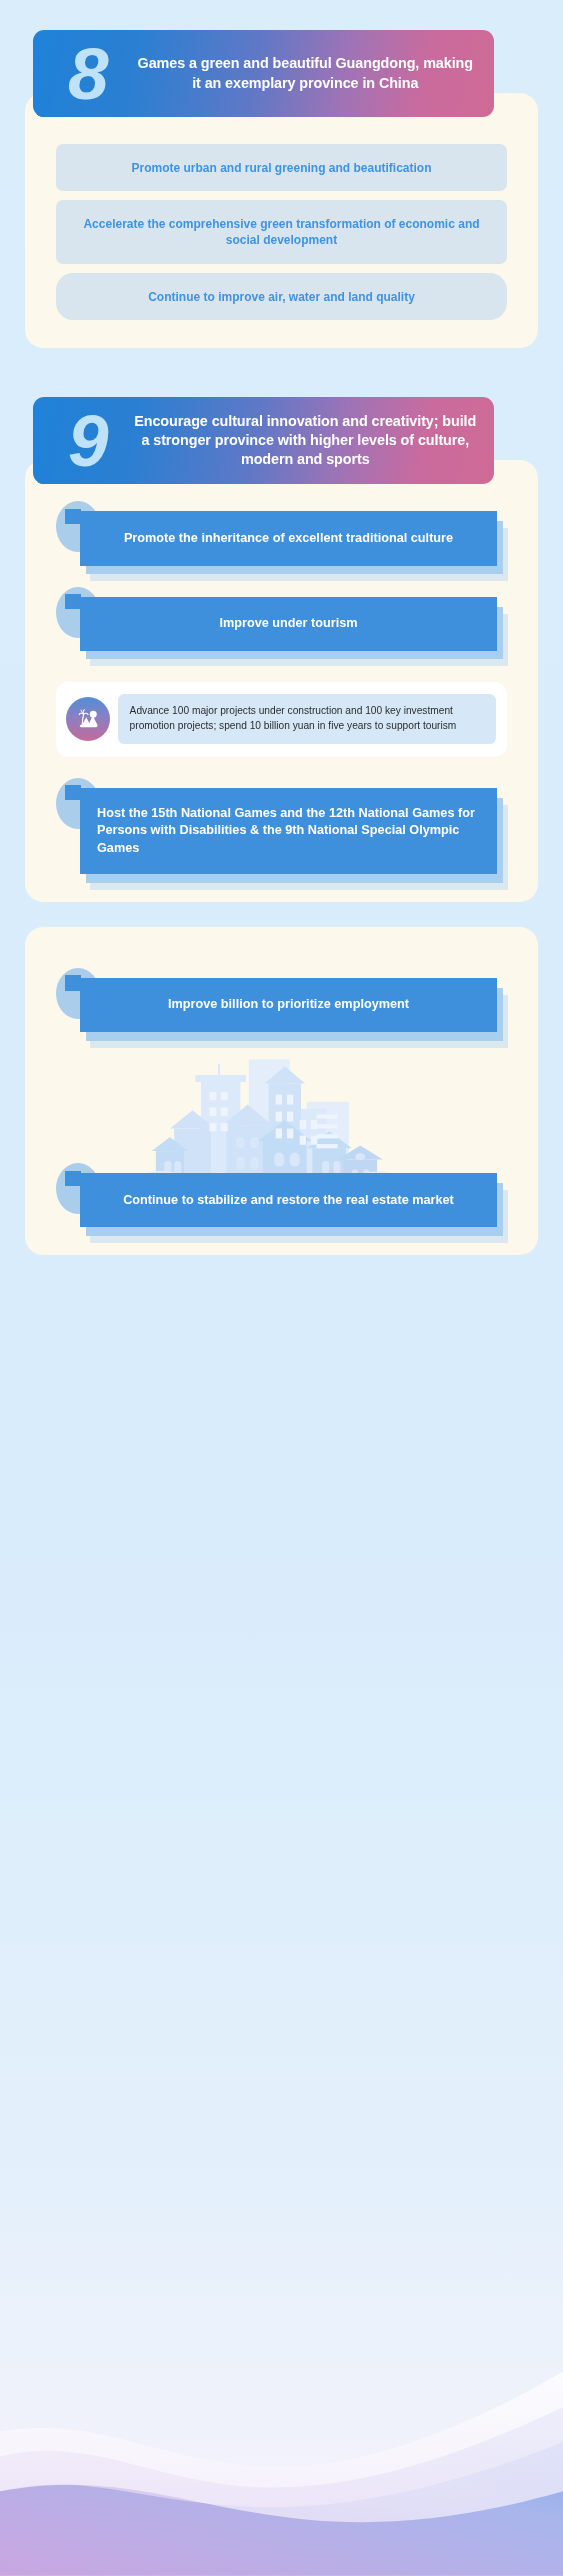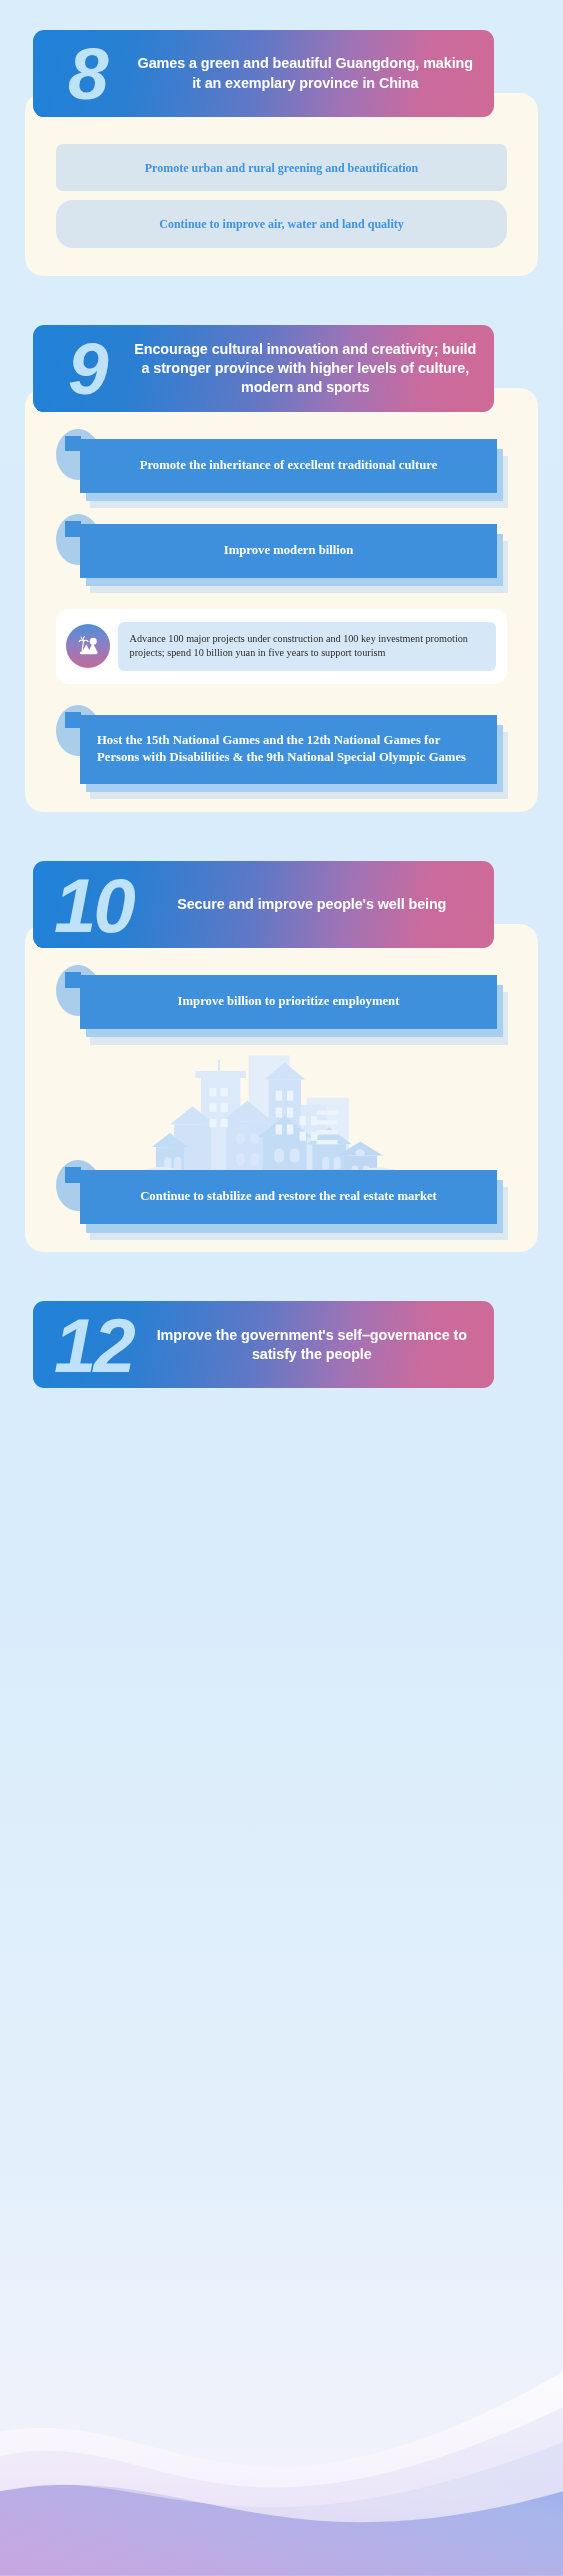--- a/index.html
+++ b/index.html
@@ -38,21 +38,20 @@
   .section { position: relative; margin-bottom: 49px; }
 
   
   .panel {
     position: relative;
     background: #fdf8ec;
     border-radius: 18.3px;
     margin-top: -24px;
     padding: 51px 31px 28px 31px;
     z-index: 1;
-    font-family: Liberation Serif, serif;
   }
 
   
   .ribbon-wrap { position: relative; z-index: 3; }
   .ribbon {
     position: relative;
     margin-left: 8.4px;
     margin-right: 44px;
     border-radius: 11.3px;
     background: linear-gradient(100deg, #1f82d8 0%, #2a7fd2 22%, #5f78c6 48%, #a173b5 68%, #c96b9e 84%, #cf6a95 100%);
@@ -228,20 +227,21 @@
   <div class="section">
     <div class="ribbon-wrap">
       <div class="ribbon">
         <span class="tail"></span>
         <span class="num">8</span>
         <span class="htitle">Games a green and beautiful Guangdong, making it an exemplary province in China</span>
       </div>
     </div>
     <div class="panel">
       <div class="soft-item">Promote urban and rural greening and beautification</div>
+      <div class="soft-item">Accelerate the comprehensive green transformation of economic and social development</div>
       <div class="soft-item">Continue to improve air, water and land quality</div>
     </div>
   </div>
 
   <div class="section">
     <div class="ribbon-wrap">
       <div class="ribbon">
         <span class="tail"></span>
         <span class="num">9</span>
         <span class="htitle">Encourage cultural innovation and creativity; build a stronger province with higher levels of culture, modern and sports</span>
@@ -255,21 +255,21 @@
         <span class="sh2"></span>
         <span class="sh1"></span>
         <div class="face">Promote the inheritance of excellent traditional culture</div>
       </div>
 
       <div class="lcard">
         <span class="circ"></span>
         <span class="sq"></span>
         <span class="sh2"></span>
         <span class="sh1"></span>
-        <div class="face">Improve modern billion</div>
+        <div class="face">Improve under tourism</div>
       </div>
 
       <div class="icard">
         <span class="badge">
           <svg width="28" height="28" viewBox="0 0 48 48" xmlns="http://www.w3.org/2000/svg">
             <circle cx="33" cy="16" r="6" fill="#ffffff"></circle>
             <path d="M24 36 L32 18 L41 36 Z" fill="#ffffff"></path>
             <path d="M13 36 L21 21 L29 36 Z" fill="#ffffff"></path>
             <rect x="10" y="34" width="30" height="4" rx="2" fill="#ffffff"></rect>
             <path d="M14 36 C14 28, 15 22, 16.5 16" stroke="#ffffff" stroke-width="2" fill="none"></path>
@@ -287,27 +287,20 @@
         <span class="sq"></span>
         <span class="sh2"></span>
         <span class="sh1"></span>
         <div class="face left">Host the 15th National Games and the 12th National Games for Persons with Disabilities &amp; the 9th National Special Olympic Games</div>
       </div>
 
     </div>
   </div>
 
   <div class="section">
-    <div class="ribbon-wrap">
-      <div class="ribbon">
-        <span class="tail"></span>
-        <span class="num wide">10</span>
-        <span class="htitle">Secure and improve people's well being</span>
-      </div>
-    </div>
     <div class="panel">
 
       <div class="lcard">
         <span class="circ"></span>
         <span class="sq"></span>
         <span class="sh2"></span>
         <span class="sh1"></span>
         <div class="face">Improve billion to prioritize employment</div>
       </div>
 
@@ -394,23 +387,15 @@
         <span class="sq"></span>
         <span class="sh2"></span>
         <span class="sh1"></span>
         <div class="face">Continue to stabilize and restore the real estate market</div>
       </div>
 
     </div>
   </div>
 
 
-  <div class="section solo">
-    <div class="ribbon-wrap">
-      <div class="ribbon">
-        <span class="num wide">12</span>
-        <span class="htitle">Improve the government's self–governance to satisfy the people</span>
-      </div>
-    </div>
-  </div>
 
 </div>
 
 
 </body></html>

